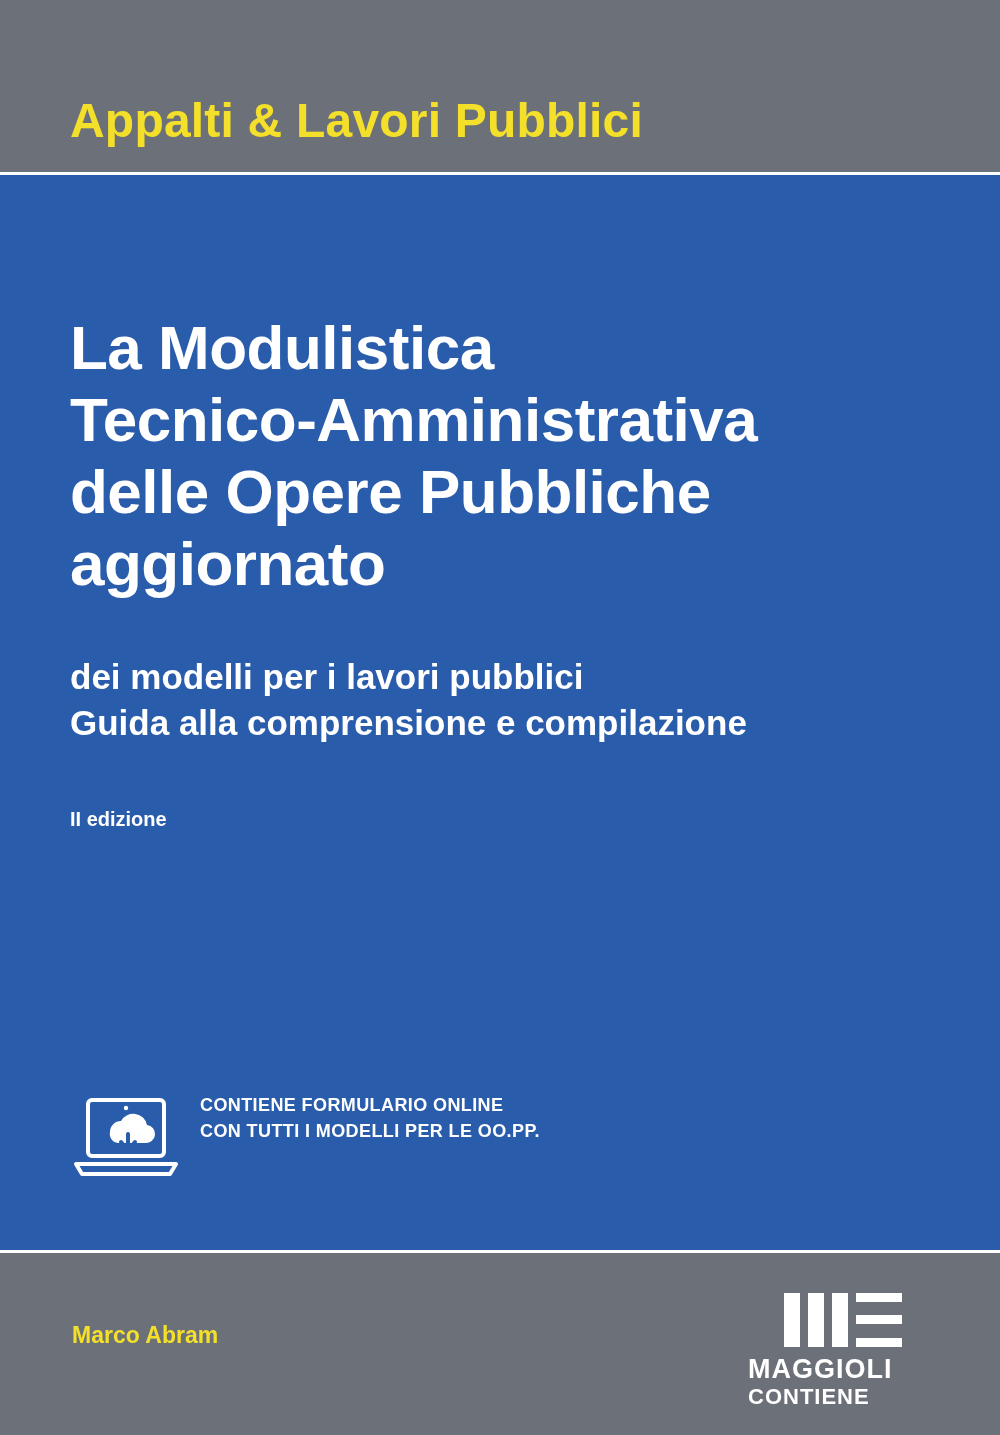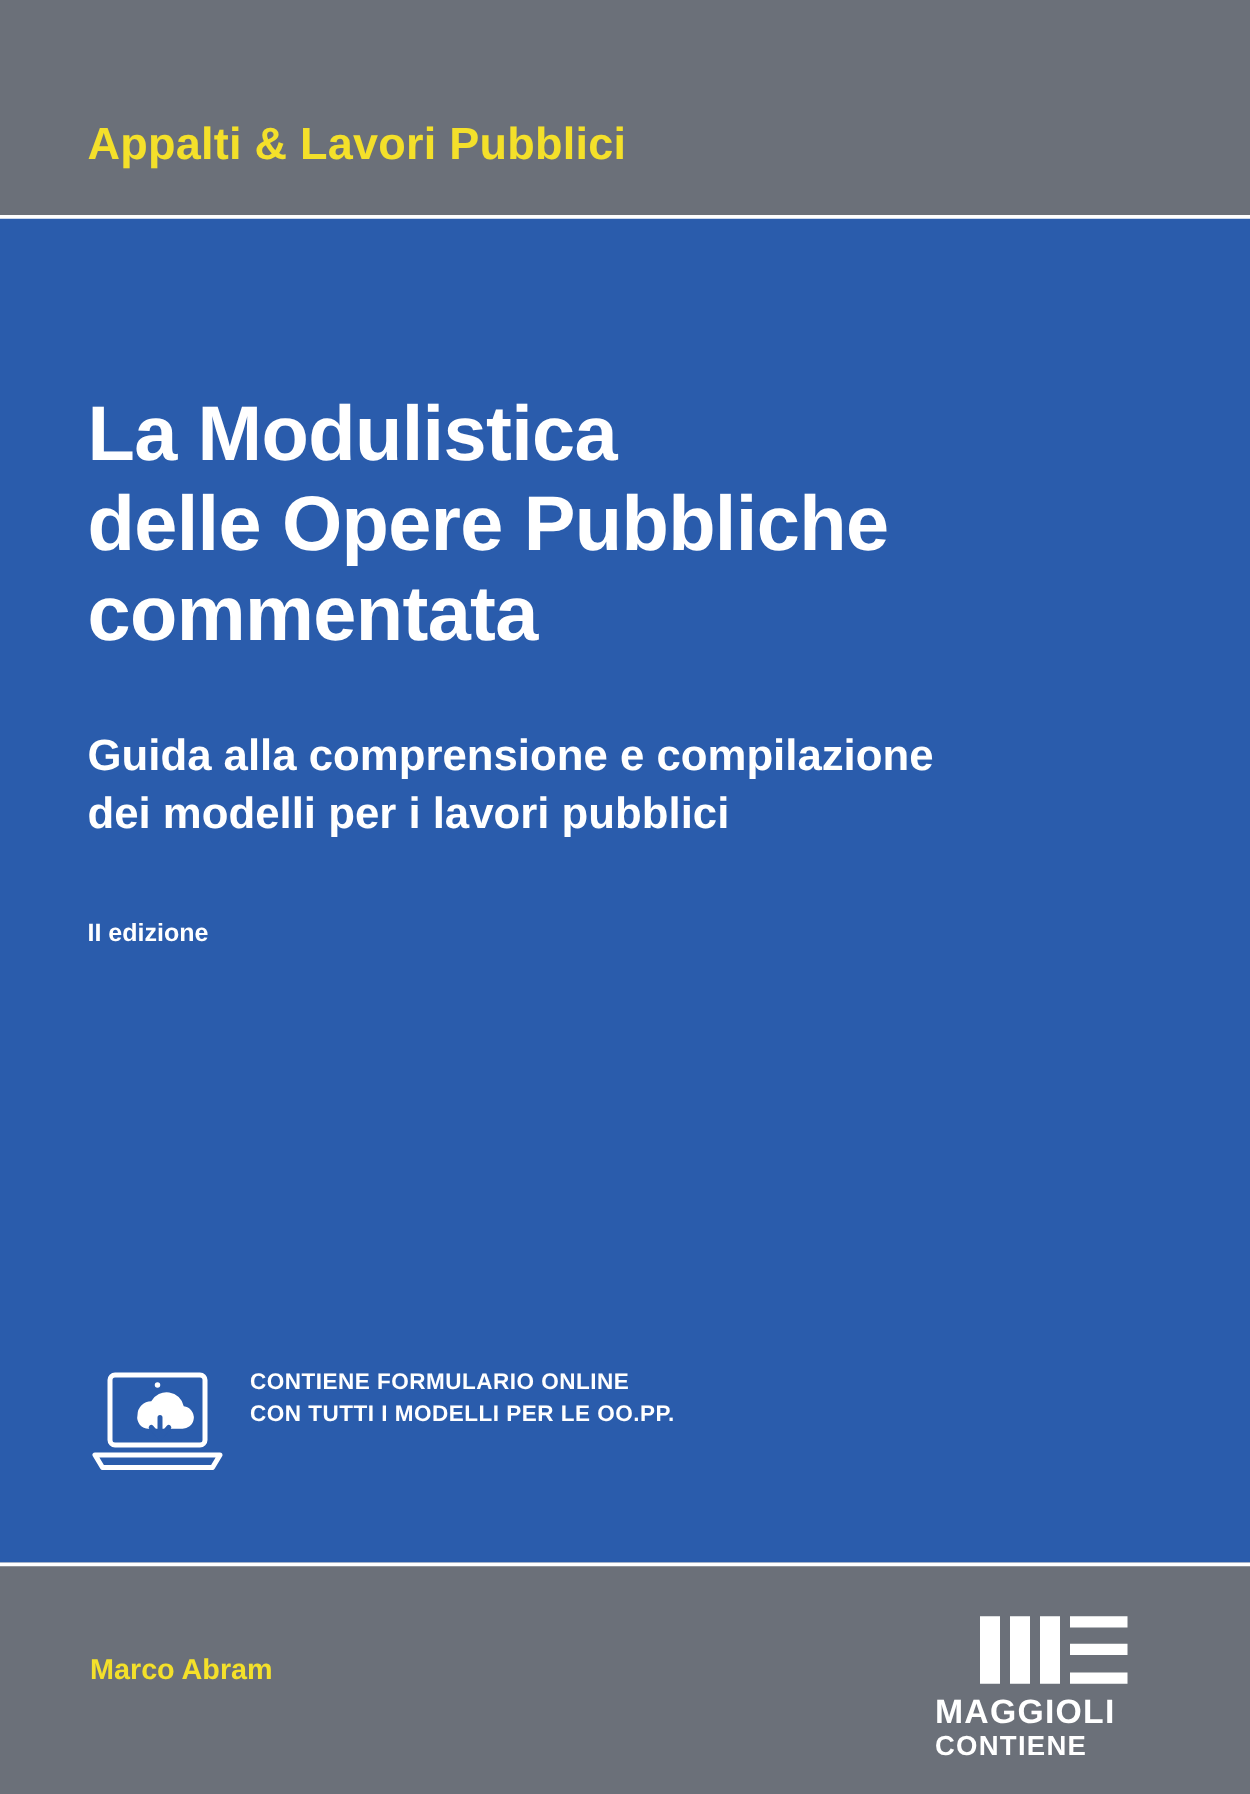--- a/index.html
+++ b/index.html
@@ -23,21 +23,21 @@
     left: 0;
     top: 0;
     width: 1000px;
     height: 172px;
     background: #6b7079;
   }
   .series-title {
     position: absolute;
     left: 70px;
     top: 97px;
-    font-size: 36px;
+    font-size: 48px;
     font-weight: bold;
     color: #f4e02a;
     letter-spacing: 0.2px;
     line-height: 1;
   }
   
   .blue-panel {
     position: absolute;
     left: 0;
     top: 172px;
@@ -170,27 +170,28 @@
 
   <div class="series-band">
     <div class="series-title">Appalti &amp; Lavori Pubblici</div>
   </div>
 
   <div class="blue-panel">
 
     <div class="title-block">
       <div class="main-title">
         <div>La Modulistica</div>
+        <div>Tecnico-Amministrativa</div>
         <div>delle Opere Pubbliche</div>
-        <div>commentata</div>
+        <div>aggiornato</div>
       </div>
 
       <div class="subtitle">
+        <div>dei modelli per i lavori pubblici</div>
         <div>Guida alla comprensione e compilazione</div>
-        <div>dei modelli per i lavori pubblici</div>
       </div>
 
 
       <div class="edition">II edizione</div>
     </div>
 
     <div class="badge">
       <span class="badge-icon">
         <svg viewBox="0 0 112 90" width="112" height="90" xmlns="http://www.w3.org/2000/svg">
           <rect x="18" y="8" width="76" height="56" rx="4" ry="4" fill="none" stroke="#ffffff" stroke-width="4"></rect>

